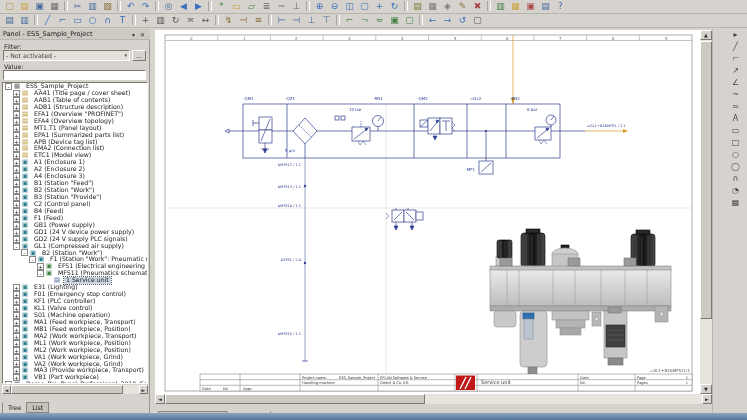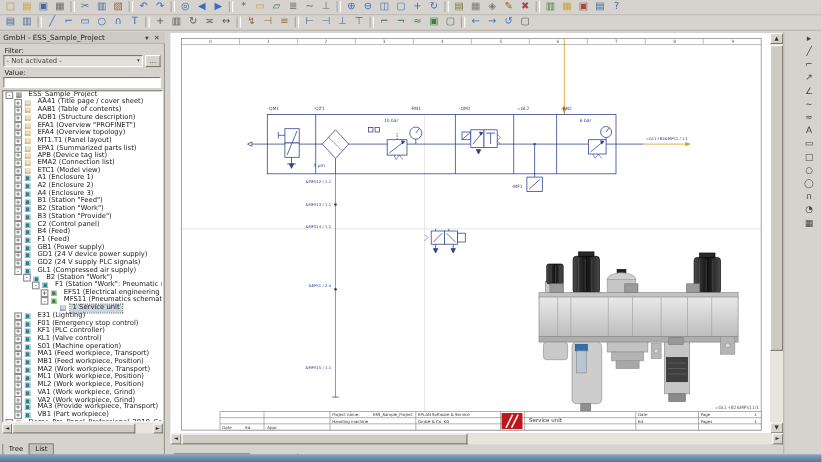--- a/index.html
+++ b/index.html
@@ -47,21 +47,21 @@
 <span class="tbic" title="new-page" style="color: rgb(185, 146, 60);">□</span><span class="tbic" title="open-project" style="color: rgb(200, 162, 60);">▤</span><span class="tbic" title="save" style="color: rgb(70, 105, 158);">▣</span><span class="tbic" title="print" style="color: rgb(107, 107, 107);">▦</span><span class="tbic sep" title="sep"></span><span class="tbic" title="cut" style="color: rgb(70, 105, 158);">✂</span><span class="tbic" title="copy" style="color: rgb(70, 105, 158);">▥</span><span class="tbic" title="paste" style="color: rgb(138, 106, 58);">▧</span><span class="tbic sep" title="sep"></span><span class="tbic" title="undo" style="color: rgb(58, 111, 191);">↶</span><span class="tbic" title="redo" style="color: rgb(58, 111, 191);">↷</span><span class="tbic sep" title="sep"></span><span class="tbic" title="find" style="color: rgb(70, 105, 158);">◎</span><span class="tbic" title="previous-page" style="color: rgb(58, 111, 191);">◀</span><span class="tbic" title="next-page" style="color: rgb(58, 111, 191);">▶</span><span class="tbic sep" title="sep"></span><span class="tbic" title="insert-symbol" style="color: rgb(63, 127, 63);">*</span><span class="tbic" title="insert-window-macro" style="color: rgb(200, 162, 60);">▭</span><span class="tbic" title="insert-device" style="color: rgb(63, 127, 63);">▱</span><span class="tbic" title="terminal-strip" style="color: rgb(107, 107, 107);">≣</span><span class="tbic" title="cable" style="color: rgb(107, 107, 107);">~</span><span class="tbic" title="connection-point" style="color: rgb(107, 107, 107);">⊥</span><span class="tbic sep" title="sep"></span><span class="tbic" title="zoom-in" style="color: rgb(58, 111, 191);">⊕</span><span class="tbic" title="zoom-out" style="color: rgb(58, 111, 191);">⊖</span><span class="tbic" title="zoom-window" style="color: rgb(58, 111, 191);">◫</span><span class="tbic" title="zoom-fit" style="color: rgb(58, 111, 191);">▢</span><span class="tbic" title="pan" style="color: rgb(58, 111, 191);">+</span><span class="tbic" title="redraw" style="color: rgb(58, 111, 191);">↻</span><span class="tbic sep" title="sep"></span><span class="tbic" title="layer-manager" style="color: rgb(122, 122, 58);">▤</span><span class="tbic" title="grid" style="color: rgb(122, 122, 122);">▦</span><span class="tbic" title="snap-to-grid" style="color: rgb(122, 122, 122);">◈</span><span class="tbic" title="properties" style="color: rgb(138, 106, 58);">✎</span><span class="tbic" title="delete" style="color: rgb(168, 69, 69);">✖</span><span class="tbic sep" title="sep"></span><span class="tbic" title="device-navigator" style="color: rgb(63, 127, 63);">▥</span><span class="tbic" title="parts-list" style="color: rgb(200, 162, 60);">▦</span><span class="tbic" title="message-management" style="color: rgb(168, 69, 69);">▣</span><span class="tbic" title="reports" style="color: rgb(70, 105, 158);">▤</span><span class="tbic" title="help" style="color: rgb(70, 105, 158);">?</span></div>
 
 <div class="abs tbrow" style="top:14px">
   
 <span class="tbic" title="page-navigator" style="color: rgb(70, 105, 158);">▤</span><span class="tbic" title="graphical-preview" style="color: rgb(70, 105, 158);">▥</span><span class="tbic sep" title="sep"></span><span class="tbic" title="insert-line" style="color: rgb(58, 111, 191);">╱</span><span class="tbic" title="insert-polyline" style="color: rgb(58, 111, 191);">⌐</span><span class="tbic" title="insert-rectangle" style="color: rgb(58, 111, 191);">▭</span><span class="tbic" title="insert-circle" style="color: rgb(58, 111, 191);">○</span><span class="tbic" title="insert-arc" style="color: rgb(58, 111, 191);">∩</span><span class="tbic" title="insert-text" style="color: rgb(58, 111, 191);">T</span><span class="tbic sep" title="sep"></span><span class="tbic" title="move" style="color: rgb(85, 85, 85);">+</span><span class="tbic" title="copy-graphic" style="color: rgb(85, 85, 85);">▥</span><span class="tbic" title="rotate" style="color: rgb(85, 85, 85);">↻</span><span class="tbic" title="mirror" style="color: rgb(85, 85, 85);">≍</span><span class="tbic" title="stretch" style="color: rgb(85, 85, 85);">↔</span><span class="tbic sep" title="sep"></span><span class="tbic" title="interrupt-point" style="color: rgb(138, 106, 58);">↯</span><span class="tbic" title="potential" style="color: rgb(138, 106, 58);">⊣</span><span class="tbic" title="busbar" style="color: rgb(138, 106, 58);">≡</span><span class="tbic sep" title="sep"></span><span class="tbic" title="t-node-right" style="color: rgb(70, 105, 158);">⊢</span><span class="tbic" title="t-node-left" style="color: rgb(70, 105, 158);">⊣</span><span class="tbic" title="t-node-up" style="color: rgb(70, 105, 158);">⊥</span><span class="tbic" title="t-node-down" style="color: rgb(70, 105, 158);">⊤</span><span class="tbic sep" title="sep"></span><span class="tbic" title="align-left" style="color: rgb(63, 127, 63);">⌐</span><span class="tbic" title="align-right" style="color: rgb(63, 127, 63);">¬</span><span class="tbic" title="distribute" style="color: rgb(63, 127, 63);">≈</span><span class="tbic" title="group" style="color: rgb(63, 127, 63);">▣</span><span class="tbic" title="ungroup" style="color: rgb(63, 127, 63);">▢</span><span class="tbic sep" title="sep"></span><span class="tbic" title="back" style="color: rgb(58, 111, 191);">←</span><span class="tbic" title="forward" style="color: rgb(58, 111, 191);">→</span><span class="tbic" title="refresh-view" style="color: rgb(58, 111, 191);">↺</span><span class="tbic" title="full-screen" style="color: rgb(85, 85, 85);">▢</span></div>
 
 <div class="abs panel">
   <div class="abs phead">
     <span class="phbtn">✕</span>
     <span class="phbtn">▾</span>
-    <span>GmbH - ESS_Sample_Project</span>
+    <span>Panel - ESS_Sample_Project</span>
   </div>
   <div class="abs plabel" style="left:4px;top:14px">Filter:</div>
   <div class="abs sunken select" style="left:3px;top:21px;width:127px;height:11px">
     <span class="selarr">▾</span>
     <span>- Not activated -</span>
   </div>
   <div class="abs btn3d" style="left:132px;top:21px;width:14px;height:11px;font-size:6px;line-height:9px">…</div>
   <div class="abs plabel" style="left:4px;top:34px">Value:</div>
   <input class="abs sunken" style="left: 3px; top: 41px; width: 143px; height: 10px; font-size: 6px; padding: 0px 2px;" value="">
   <div class="abs sunken tree" style="left:2px;top:53px;width:146px;height:302px">

